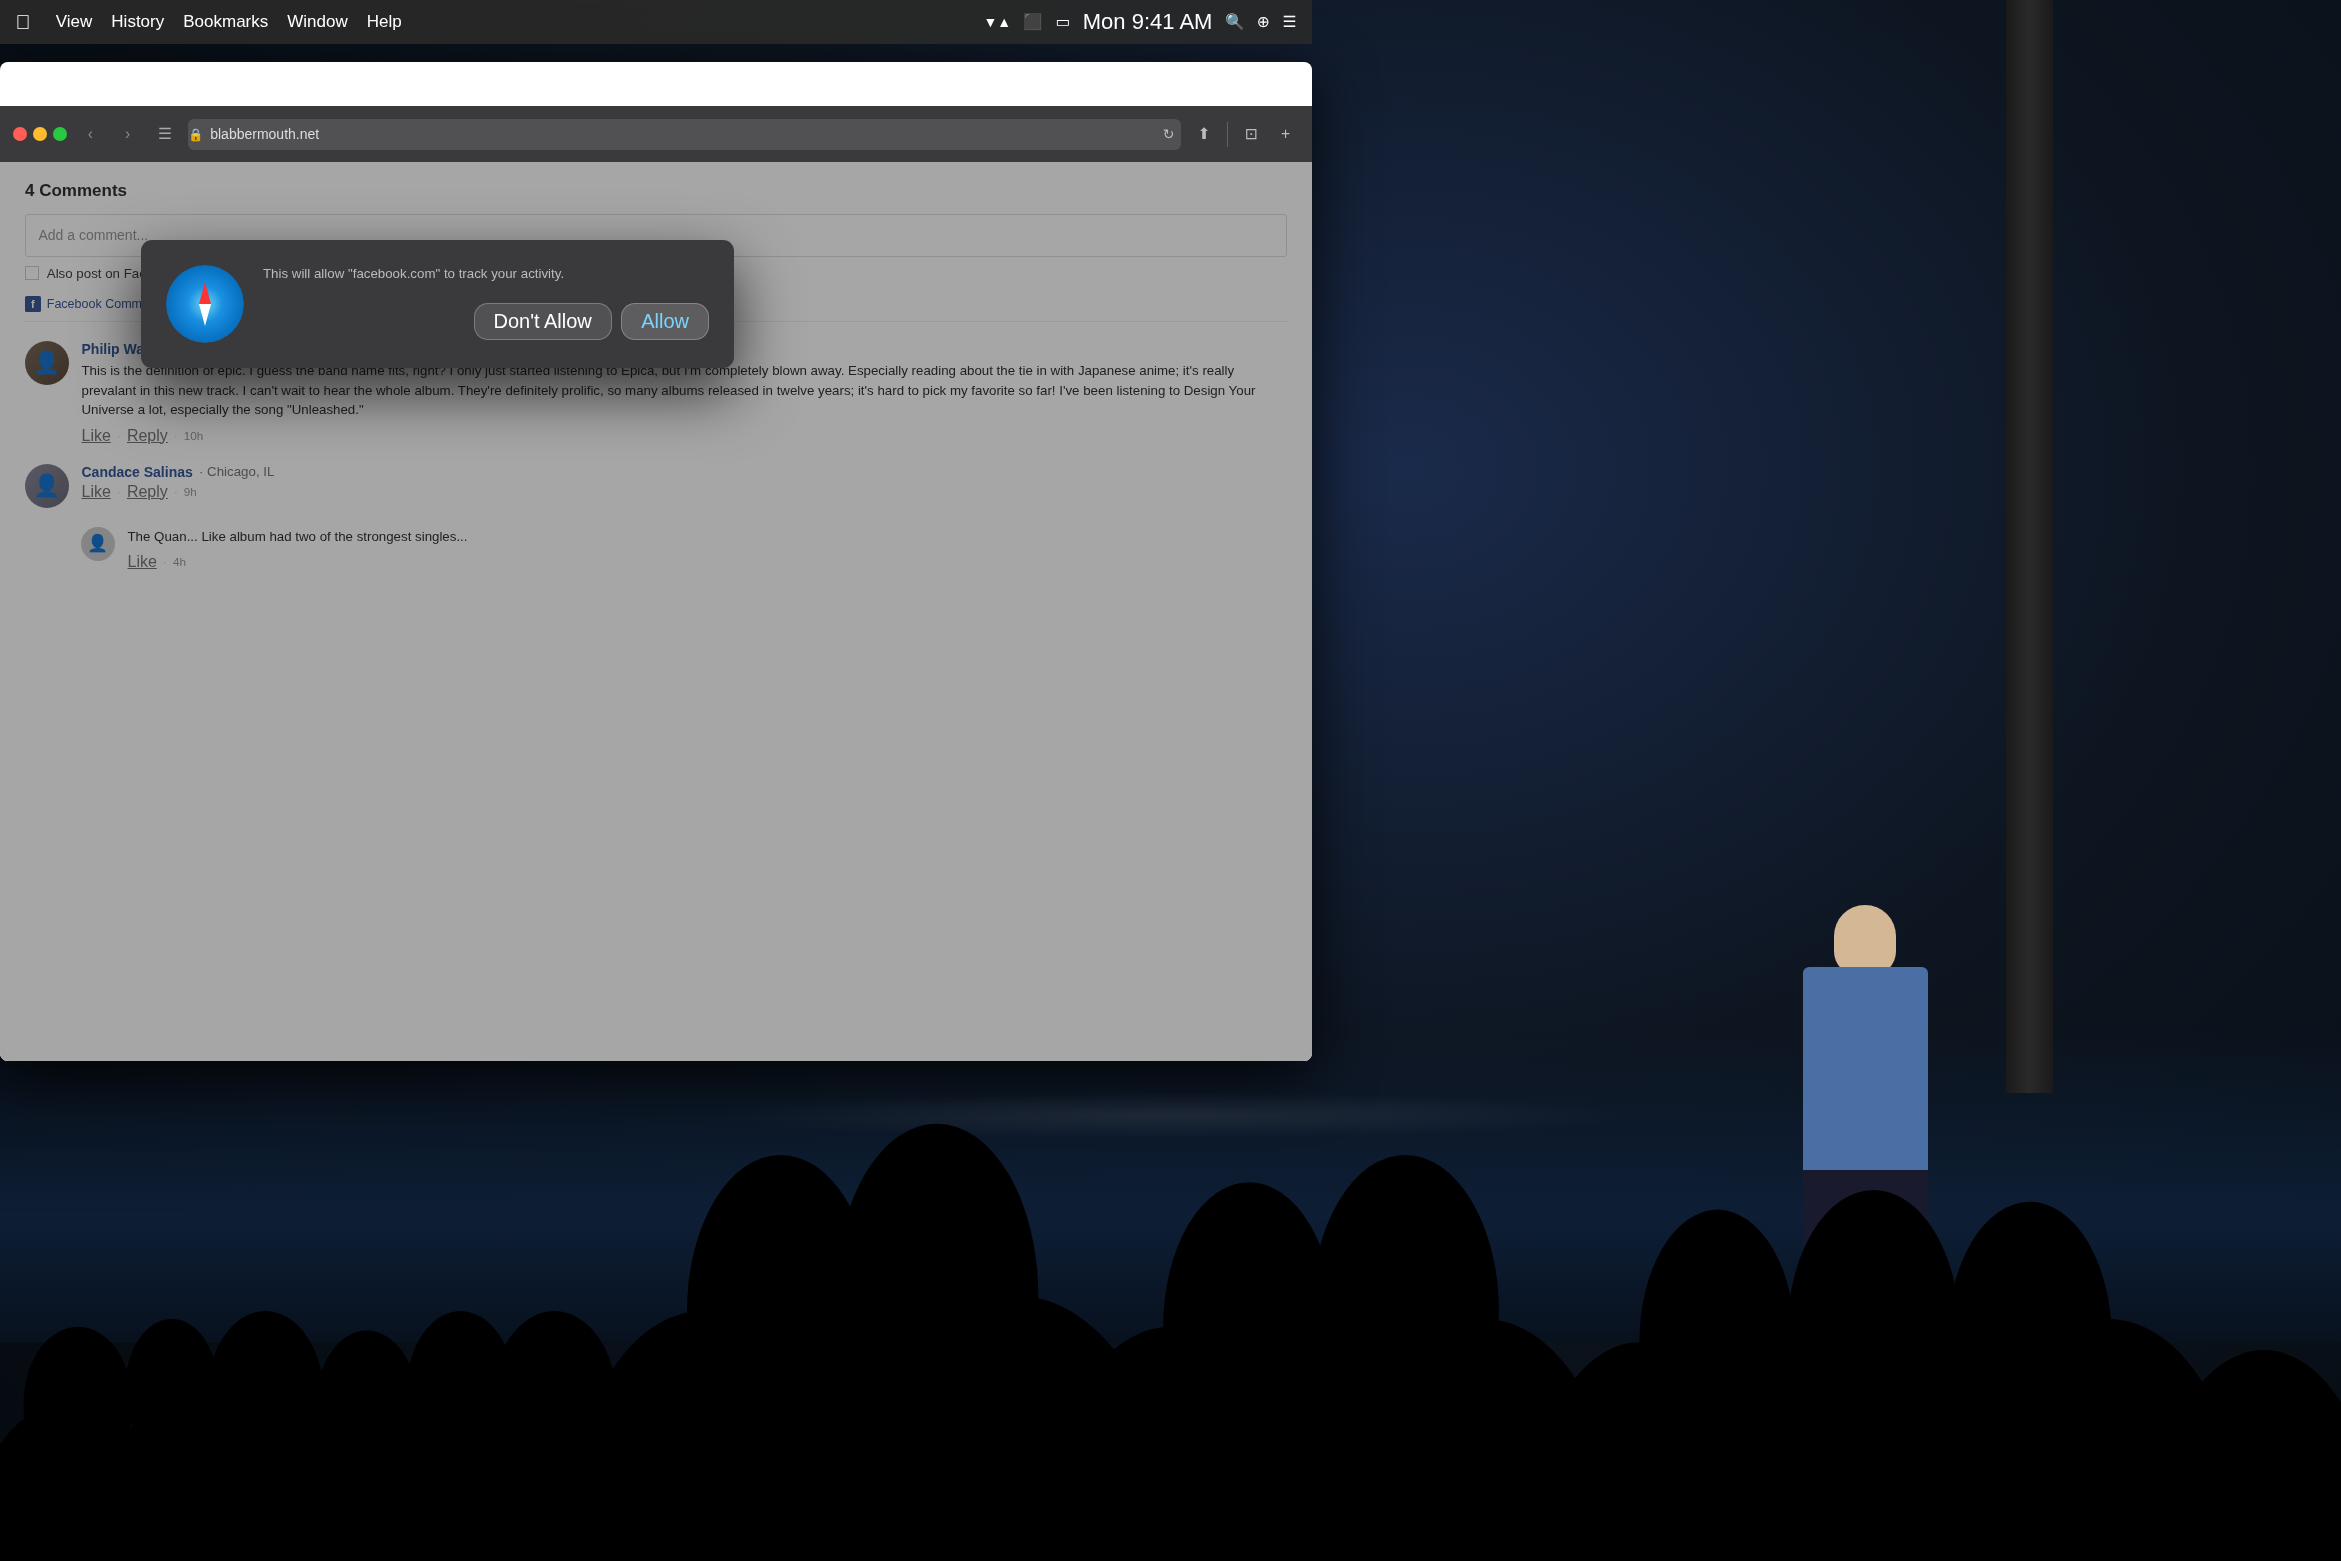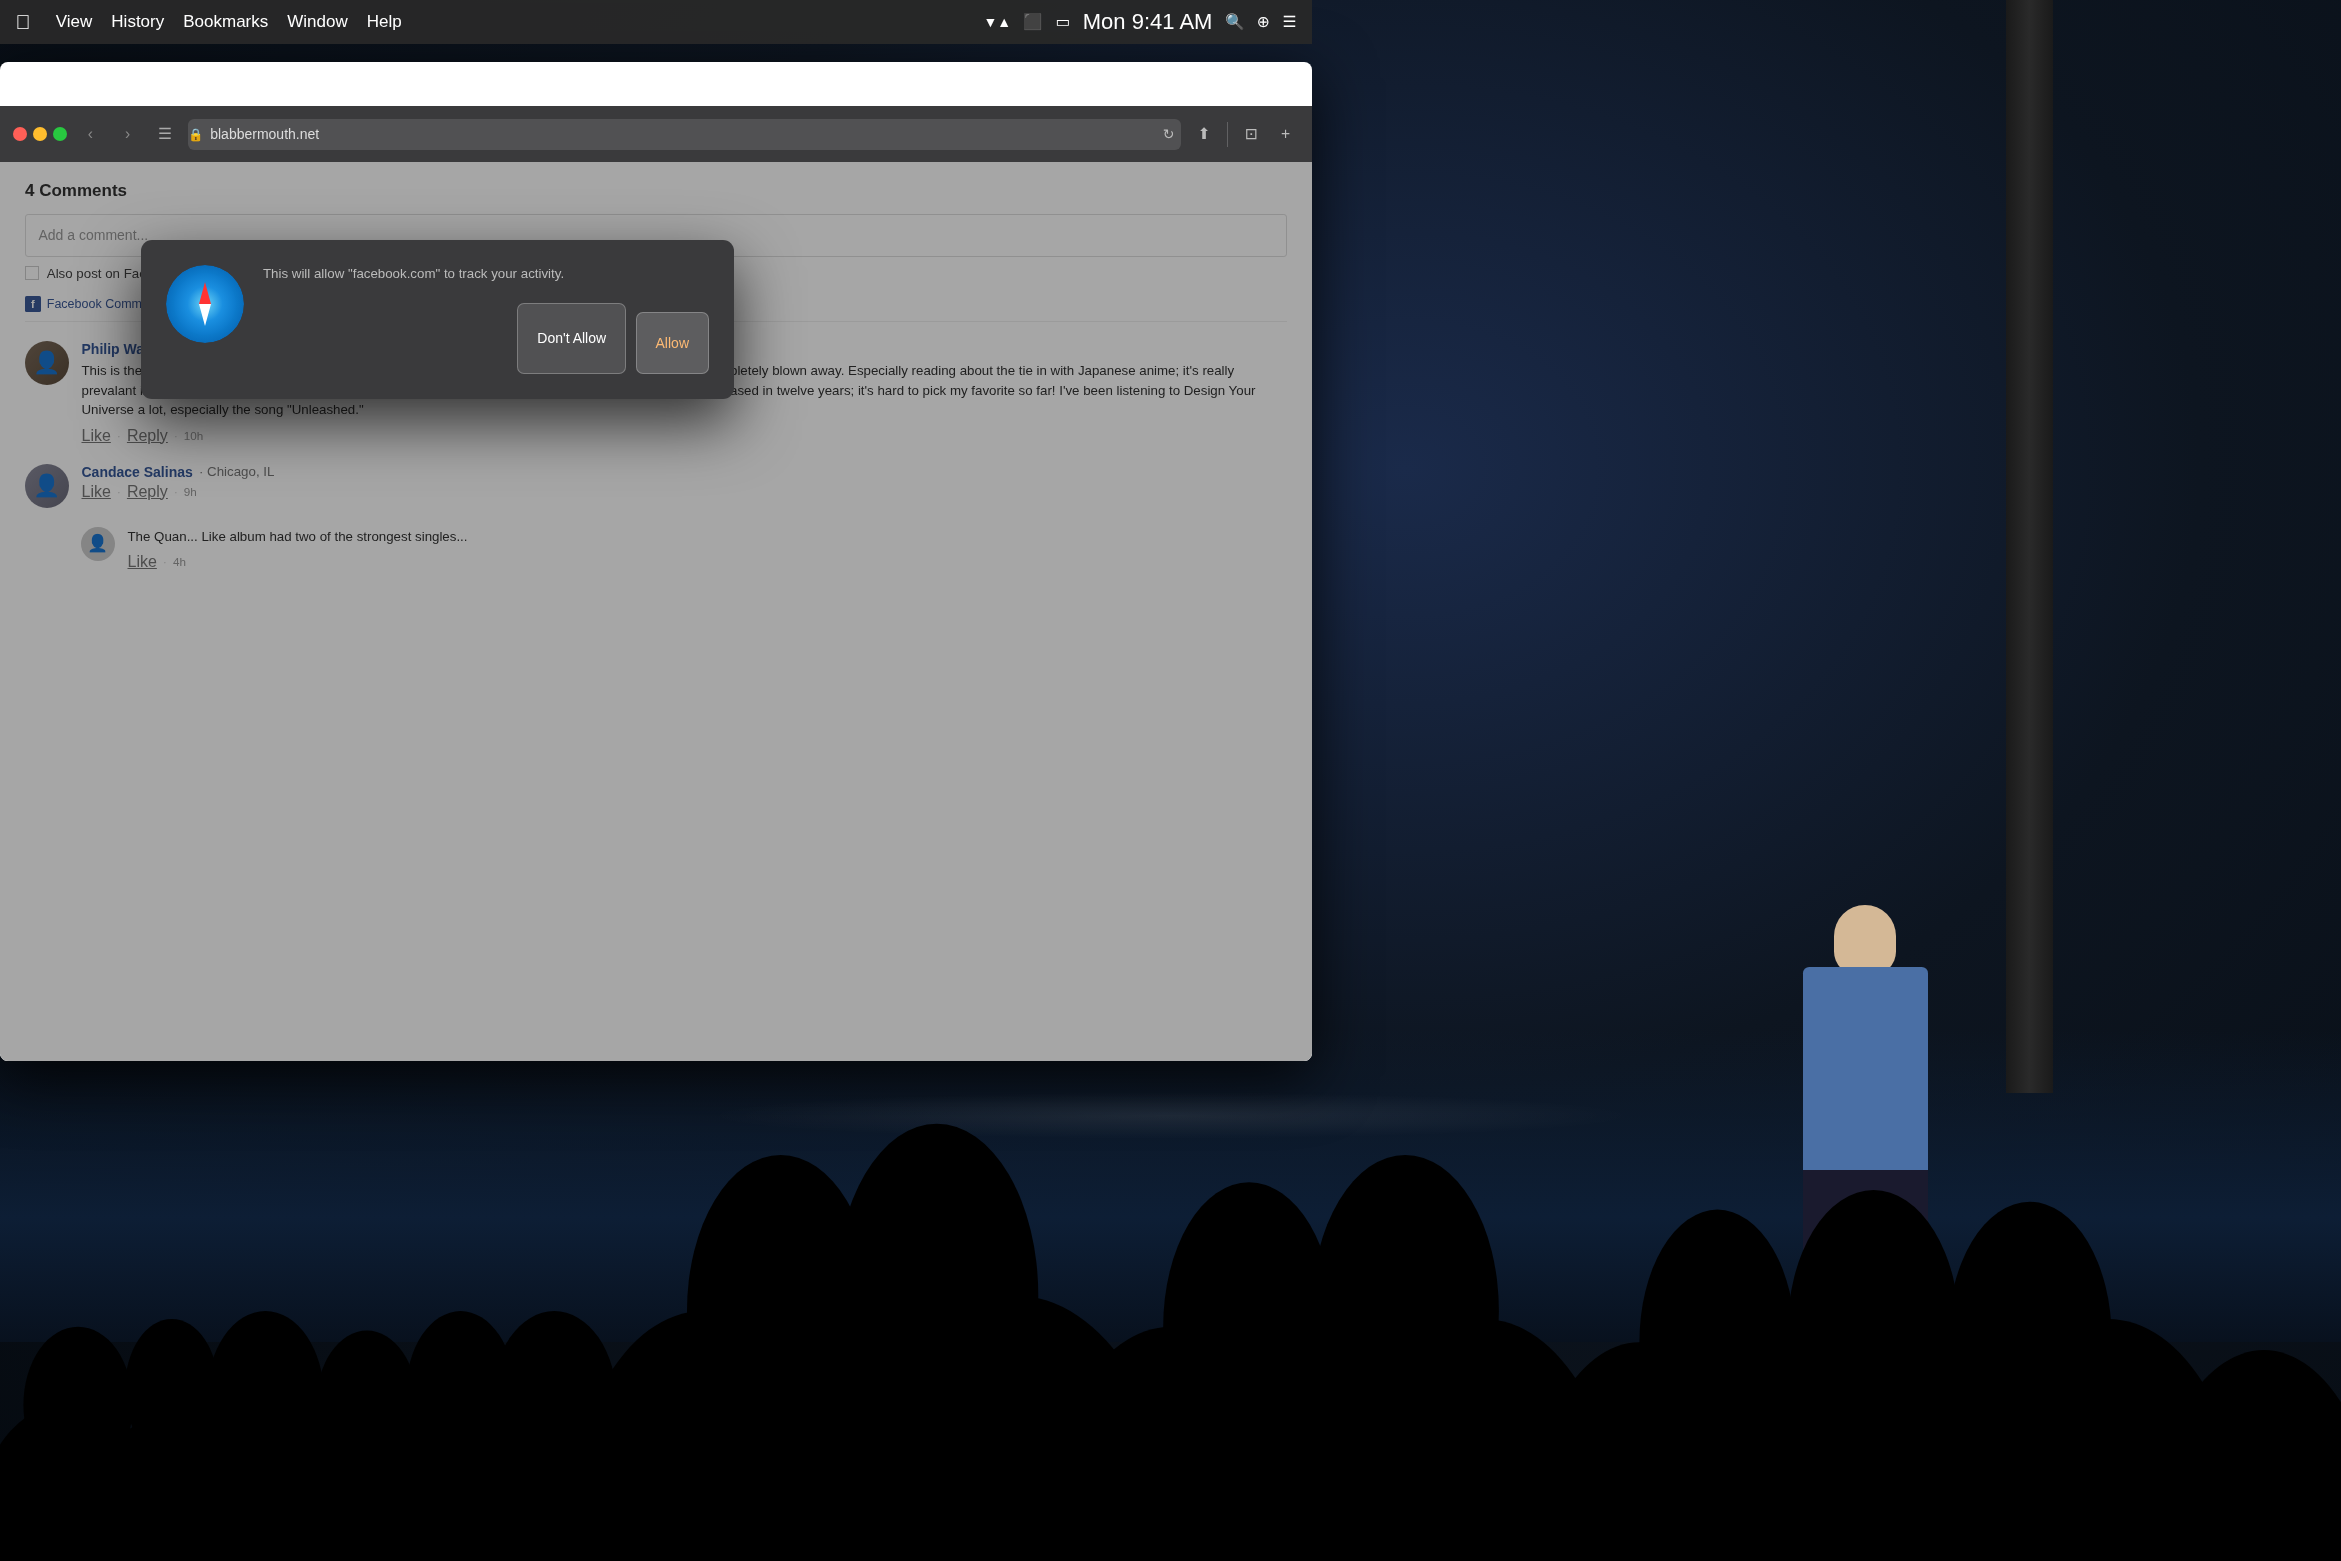--- a/index.html
+++ b/index.html
@@ -457,37 +457,36 @@
       line-height: 1.4;
     }
 
     .dialog-buttons {
       display: flex;
       gap: 9.4px;
       justify-content: flex-end;
     }
 
     .dialog-btn {
-      padding: 22px 19px;
-      border-radius: 7px;
-      font-size: 14px;
+      padding: 6px 19px;
+      border-radius: 14px;
+      font-size: 20px;
       cursor: pointer;
       border: 0.8px solid rgba(255,255,255,0.25);
       font-weight: 500;
     }
 
     .btn-dont-allow {
       background: rgba(255,255,255,0.12);
       color: #fff;
     }
 
     .btn-allow {
       background: rgba(255,255,255,0.18);
-      color: #fdba74;
-      margin-top: 9px;
+      color: #7dd3fc;
     }
 
     
     .presenter {
       position: absolute;
       right: 375px;
       bottom: 219px;
       width: 203px;
       height: 468px;
     }

